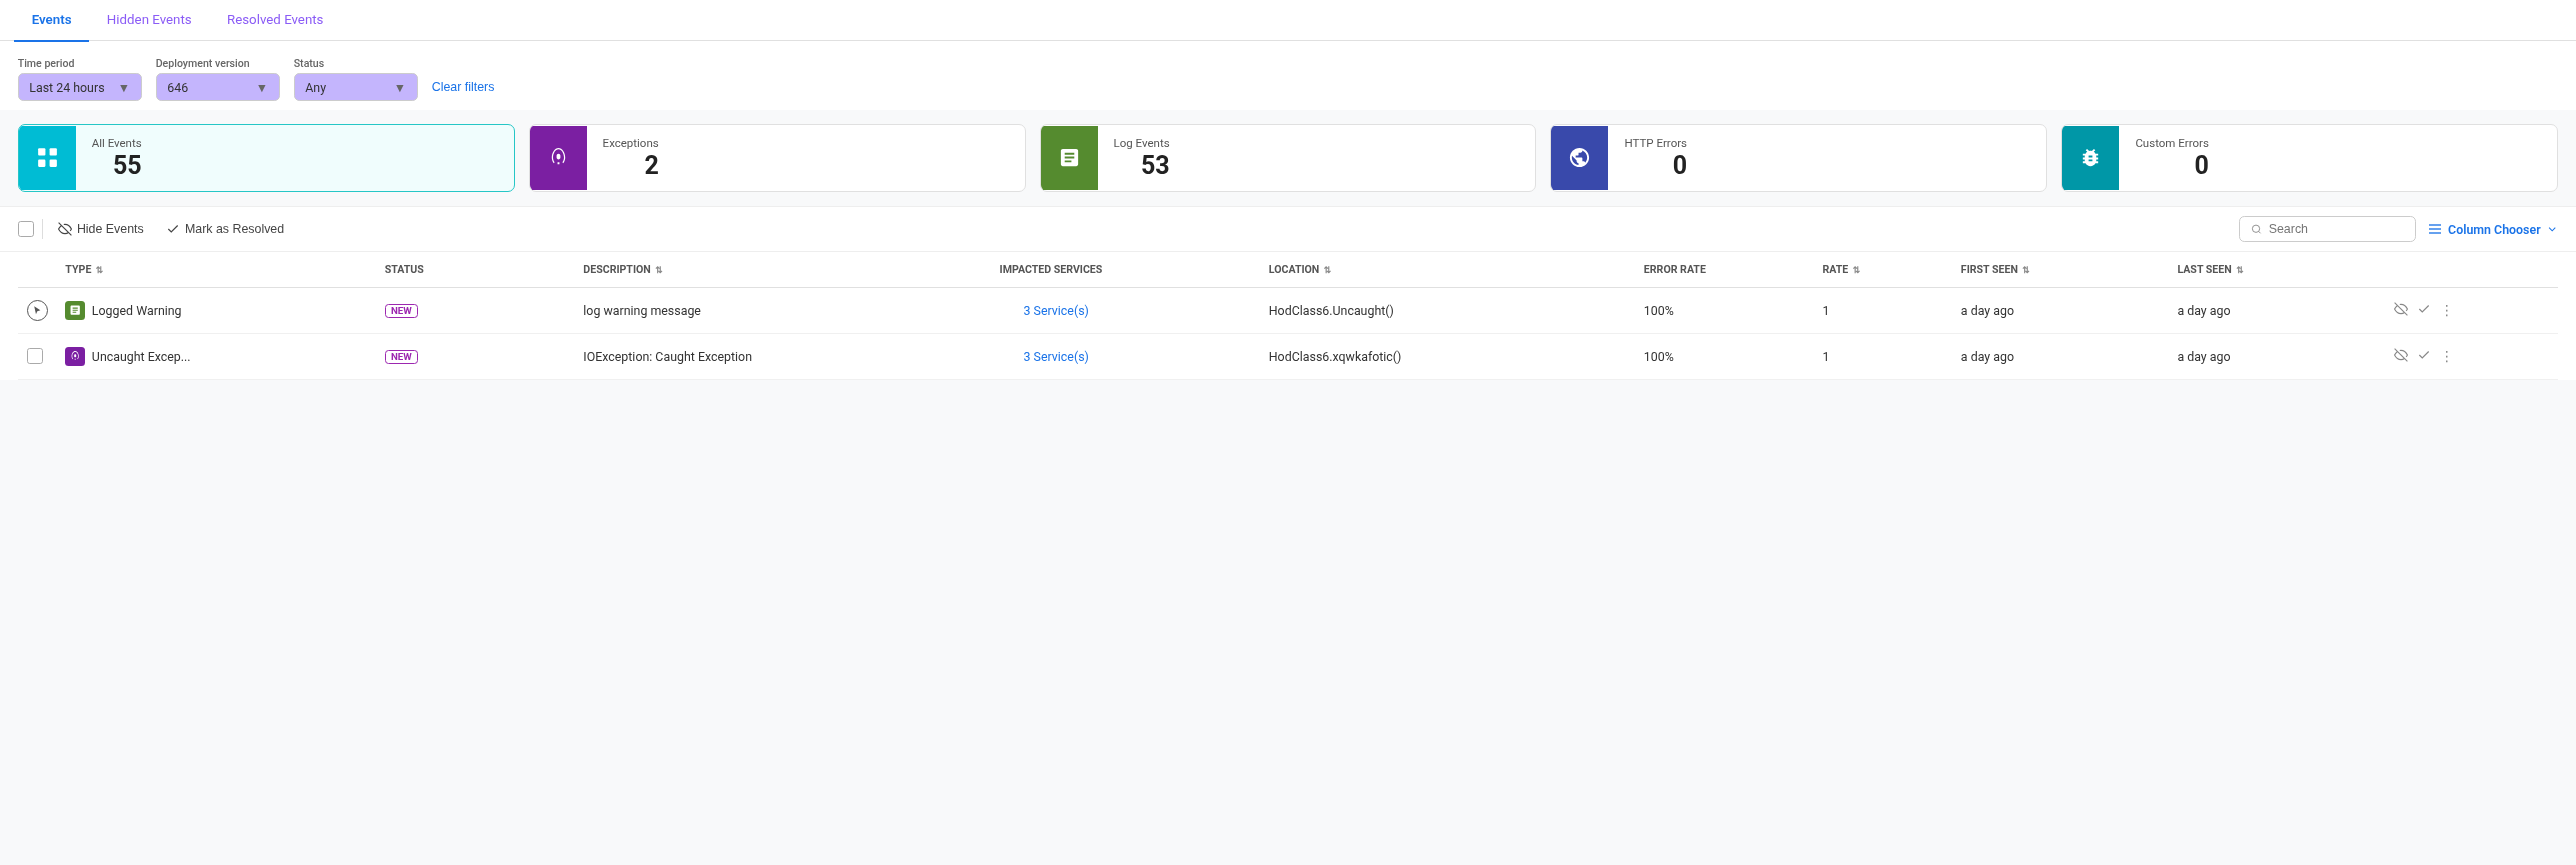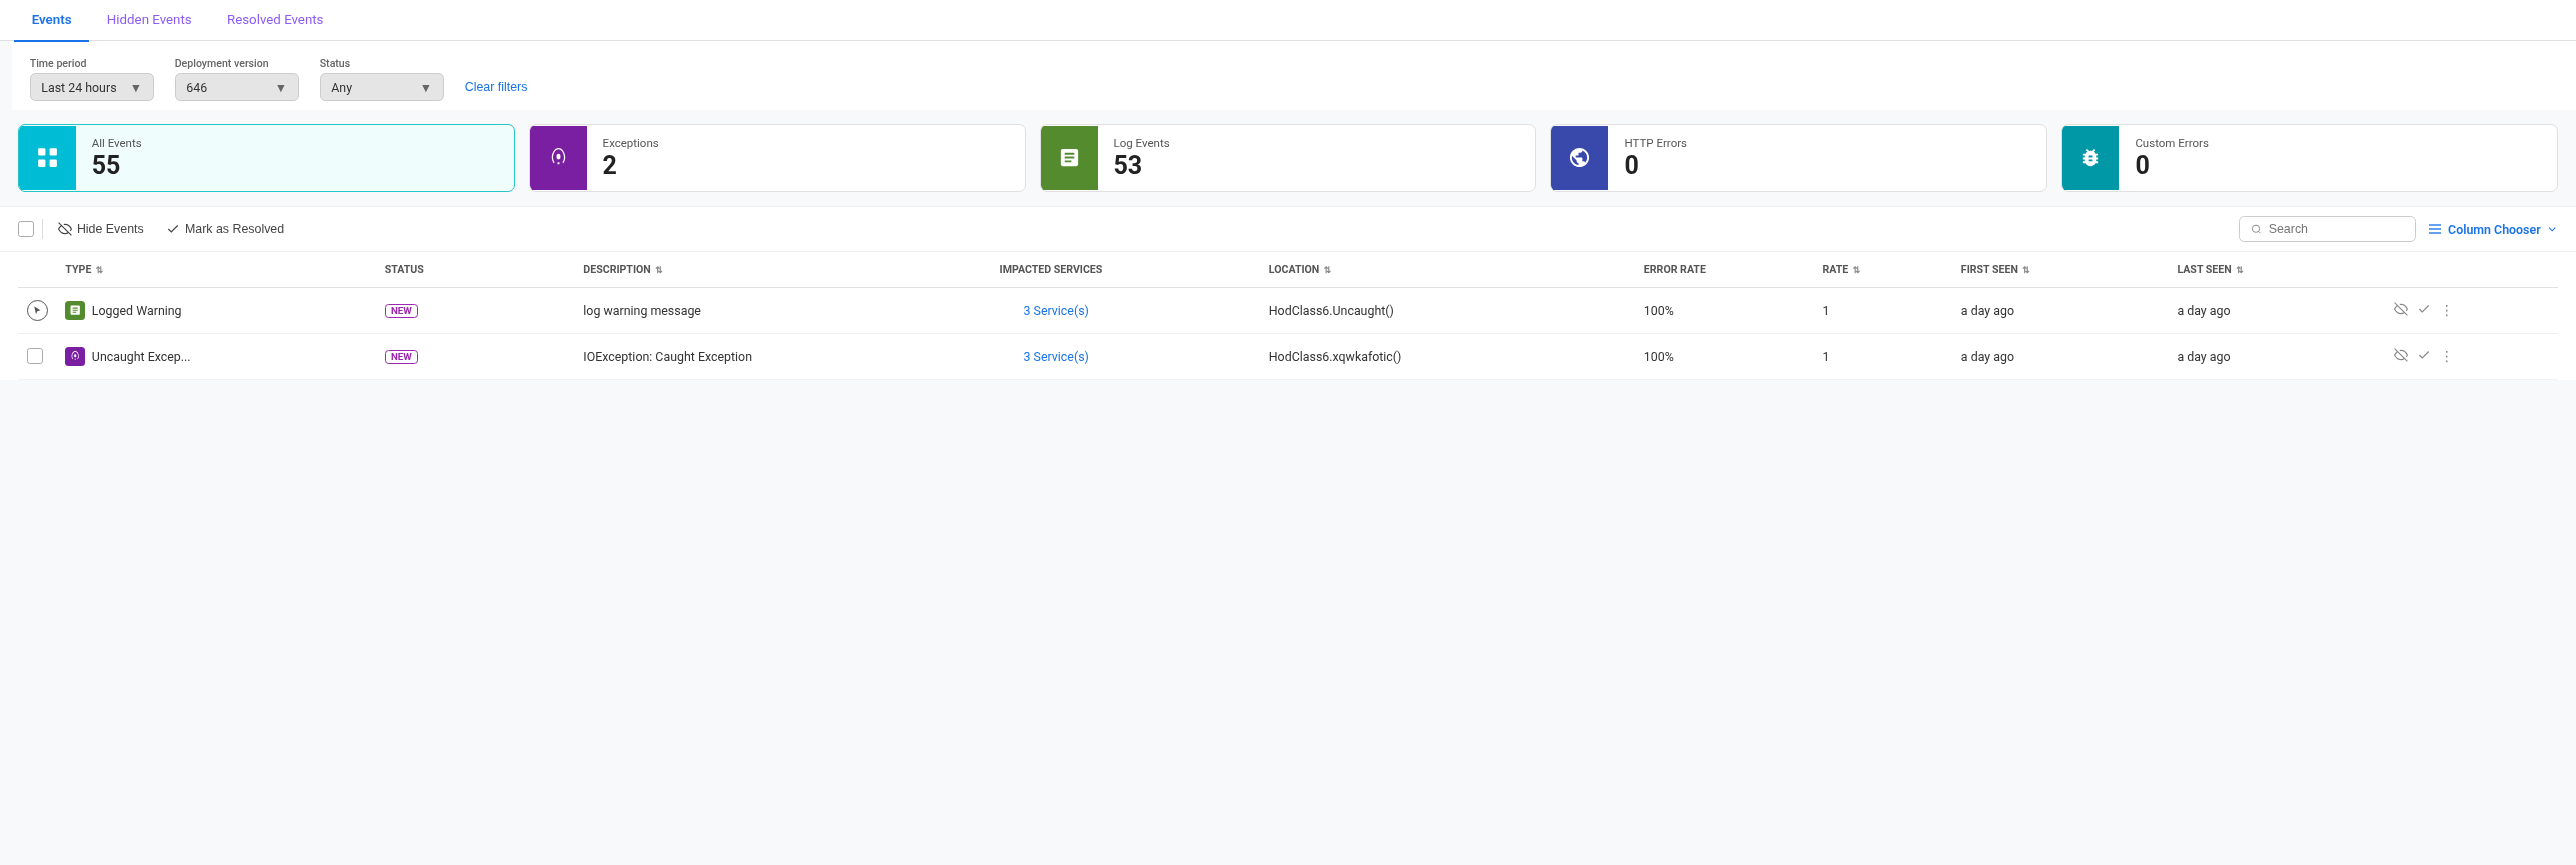--- a/index.html
+++ b/index.html
@@ -28,43 +28,42 @@
     .tab.active {
       color: #1a73e8;
       border-bottom-color: #1a73e8;
       font-weight: 600;
     }
 
     
     .filters {
       display: flex;
       align-items: center;
-      gap: 21px;
+      gap: 14px;
       padding: 16px 17.7px 8.9px;
       background: #fff;
-      margin-left: 12px;
     }
     .filter-group {
       display: flex;
       flex-direction: column;
       gap: 3.5px;
     }
     .filter-label {
       font-size: 10.6px;
       color: #666;
       font-weight: 500;
     }
     .filter-select {
       display: flex;
       align-items: center;
       gap: 7px;
       border: 0.9px solid #ccc;
       border-radius: 5.3px;
       padding: 5.3px 10.6px;
-      background: #e5e5e5;
+      background: #c4b5fd;
       cursor: pointer;
       min-width: 124px;
       font-size: 12.4px;
       color: #333;
     }
     .filter-select .chevron {
       margin-left: auto;
       color: #666;
     }
     .clear-filters {
@@ -87,20 +86,21 @@
     .card {
       display: flex;
       align-items: center;
       gap: 0;
       border-radius: 7px;
       overflow: hidden;
       background: #fff;
       border: 0.9px solid #e0e0e0;
       cursor: pointer;
       flex: 1;
+      text-align: right;
     }
     .card.active {
       border: 1.8px solid #26c6c6;
       background: #f0fdfd;
     }
     .card-icon {
       display: flex;
       align-items: center;
       justify-content: center;
       width: 57px;

